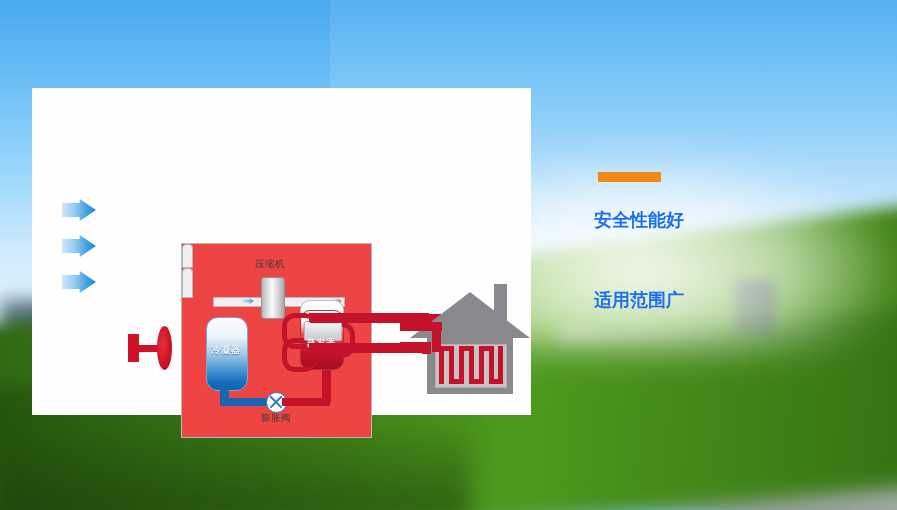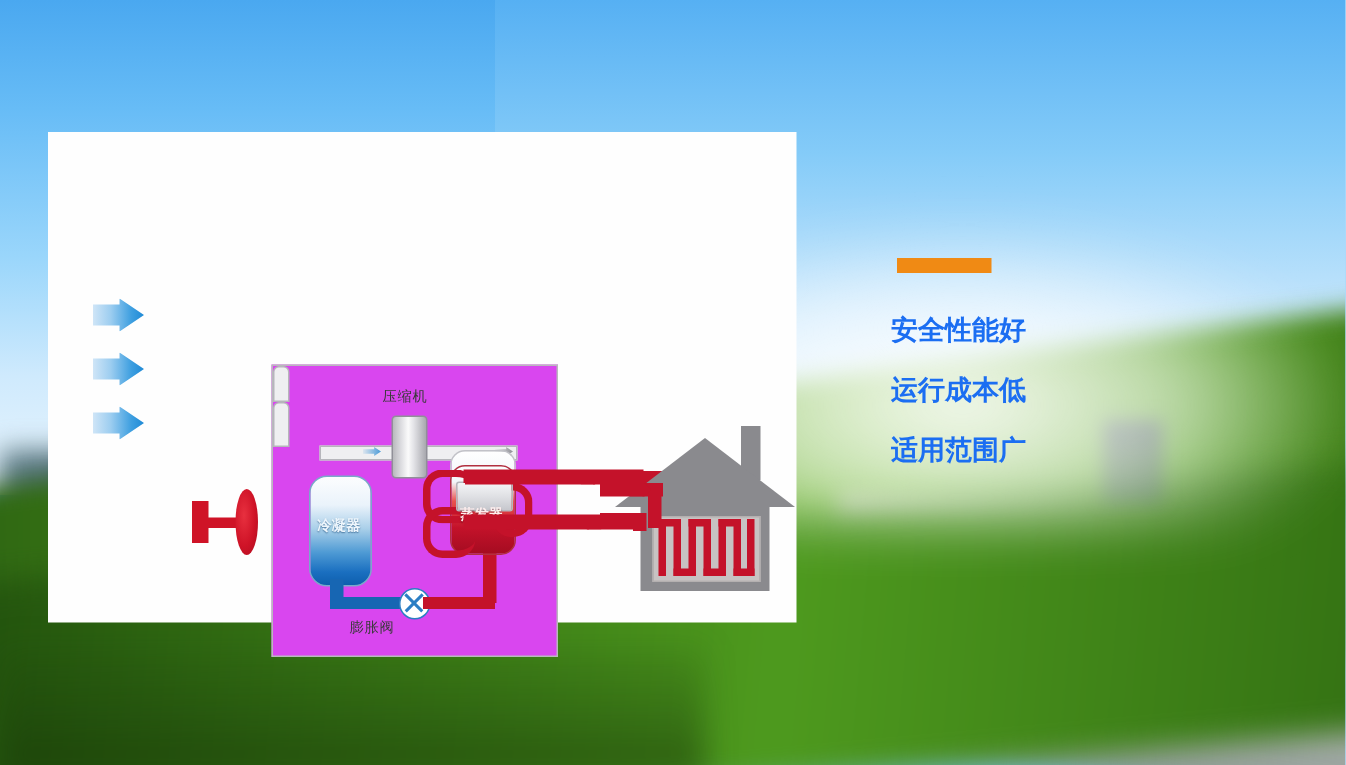--- a/index.html
+++ b/index.html
@@ -95,28 +95,28 @@
   #arrow3{left:30px;top:183px;}
   .fan{position:absolute;left:96px;top:238px;width:48px;height:44px;}
   .fan-base{position:absolute;left:0;top:8px;width:11px;height:28px;background:#cf1327;}
   .fan-shaft{position:absolute;left:10px;top:19px;width:23px;height:7px;background:#cf1327;}
   .fan-blade{position:absolute;left:29px;top:0px;width:15px;height:44px;border-radius:50%;
     background:radial-gradient(ellipse at 38% 40%,#e8303f 0%,#cf1327 55%,#ab0c1e 100%);}
 
   
   #diagram{
     position:absolute;left:149px;top:155px;width:189px;height:193px;
-    background:#d946ef;border:1px solid #b9b9bd;
+    background:#ef4444;border:1px solid #b9b9bd;
   }
   .dlabel{
     position:absolute;color:#3a3a3a;font-size:9.5px;letter-spacing:.5px;
     font-family:"DejaVu Sans","Liberation Sans",sans-serif;white-space:nowrap;
   }
   #lbl-compressor{left:73px;top:14px;}
-  #lbl-valve{left:51px;top:168px;}
+  #lbl-valve{left:79px;top:168px;}
 
   
   .gpipe{position:absolute;background:#efeff1;border:1px solid #b6b6bb;}
   #gp-top{left:31px;top:53px;width:130px;height:8px;}
 
   #gp-l1{left:22px;top:44px;width:9px;height:22px;background:#efeff1;border:1px solid #b6b6bb;border-radius:4px 4px 0 0;}
   #gp-r1{left:160px;top:44px;width:9px;height:28px;background:#efeff1;border:1px solid #b6b6bb;border-radius:4px 4px 0 0;}
 
   .arrow-blue-s{position:absolute;width:12px;height:6px;
     background:linear-gradient(90deg,rgba(120,175,225,.15),#4a9ad8);
@@ -330,16 +330,15 @@
       <div id="feed-in"></div>
       <div id="feed-down"></div>
       <div id="feed-elbow"></div>
       <div id="feed-ret"></div>
       <div class="lp-arrow" style="position:absolute;left:10px;top:38px;"></div>
     </div>
   </div>
 
   <div id="title-rule"></div>
   <div class="bullet" id="b1">安全性能好</div>
-  <div class="bullet" id="b2">运行成本低</div>
   <div class="bullet" id="b3">适用范围广</div>
 
 </div>
 
 </body></html>

